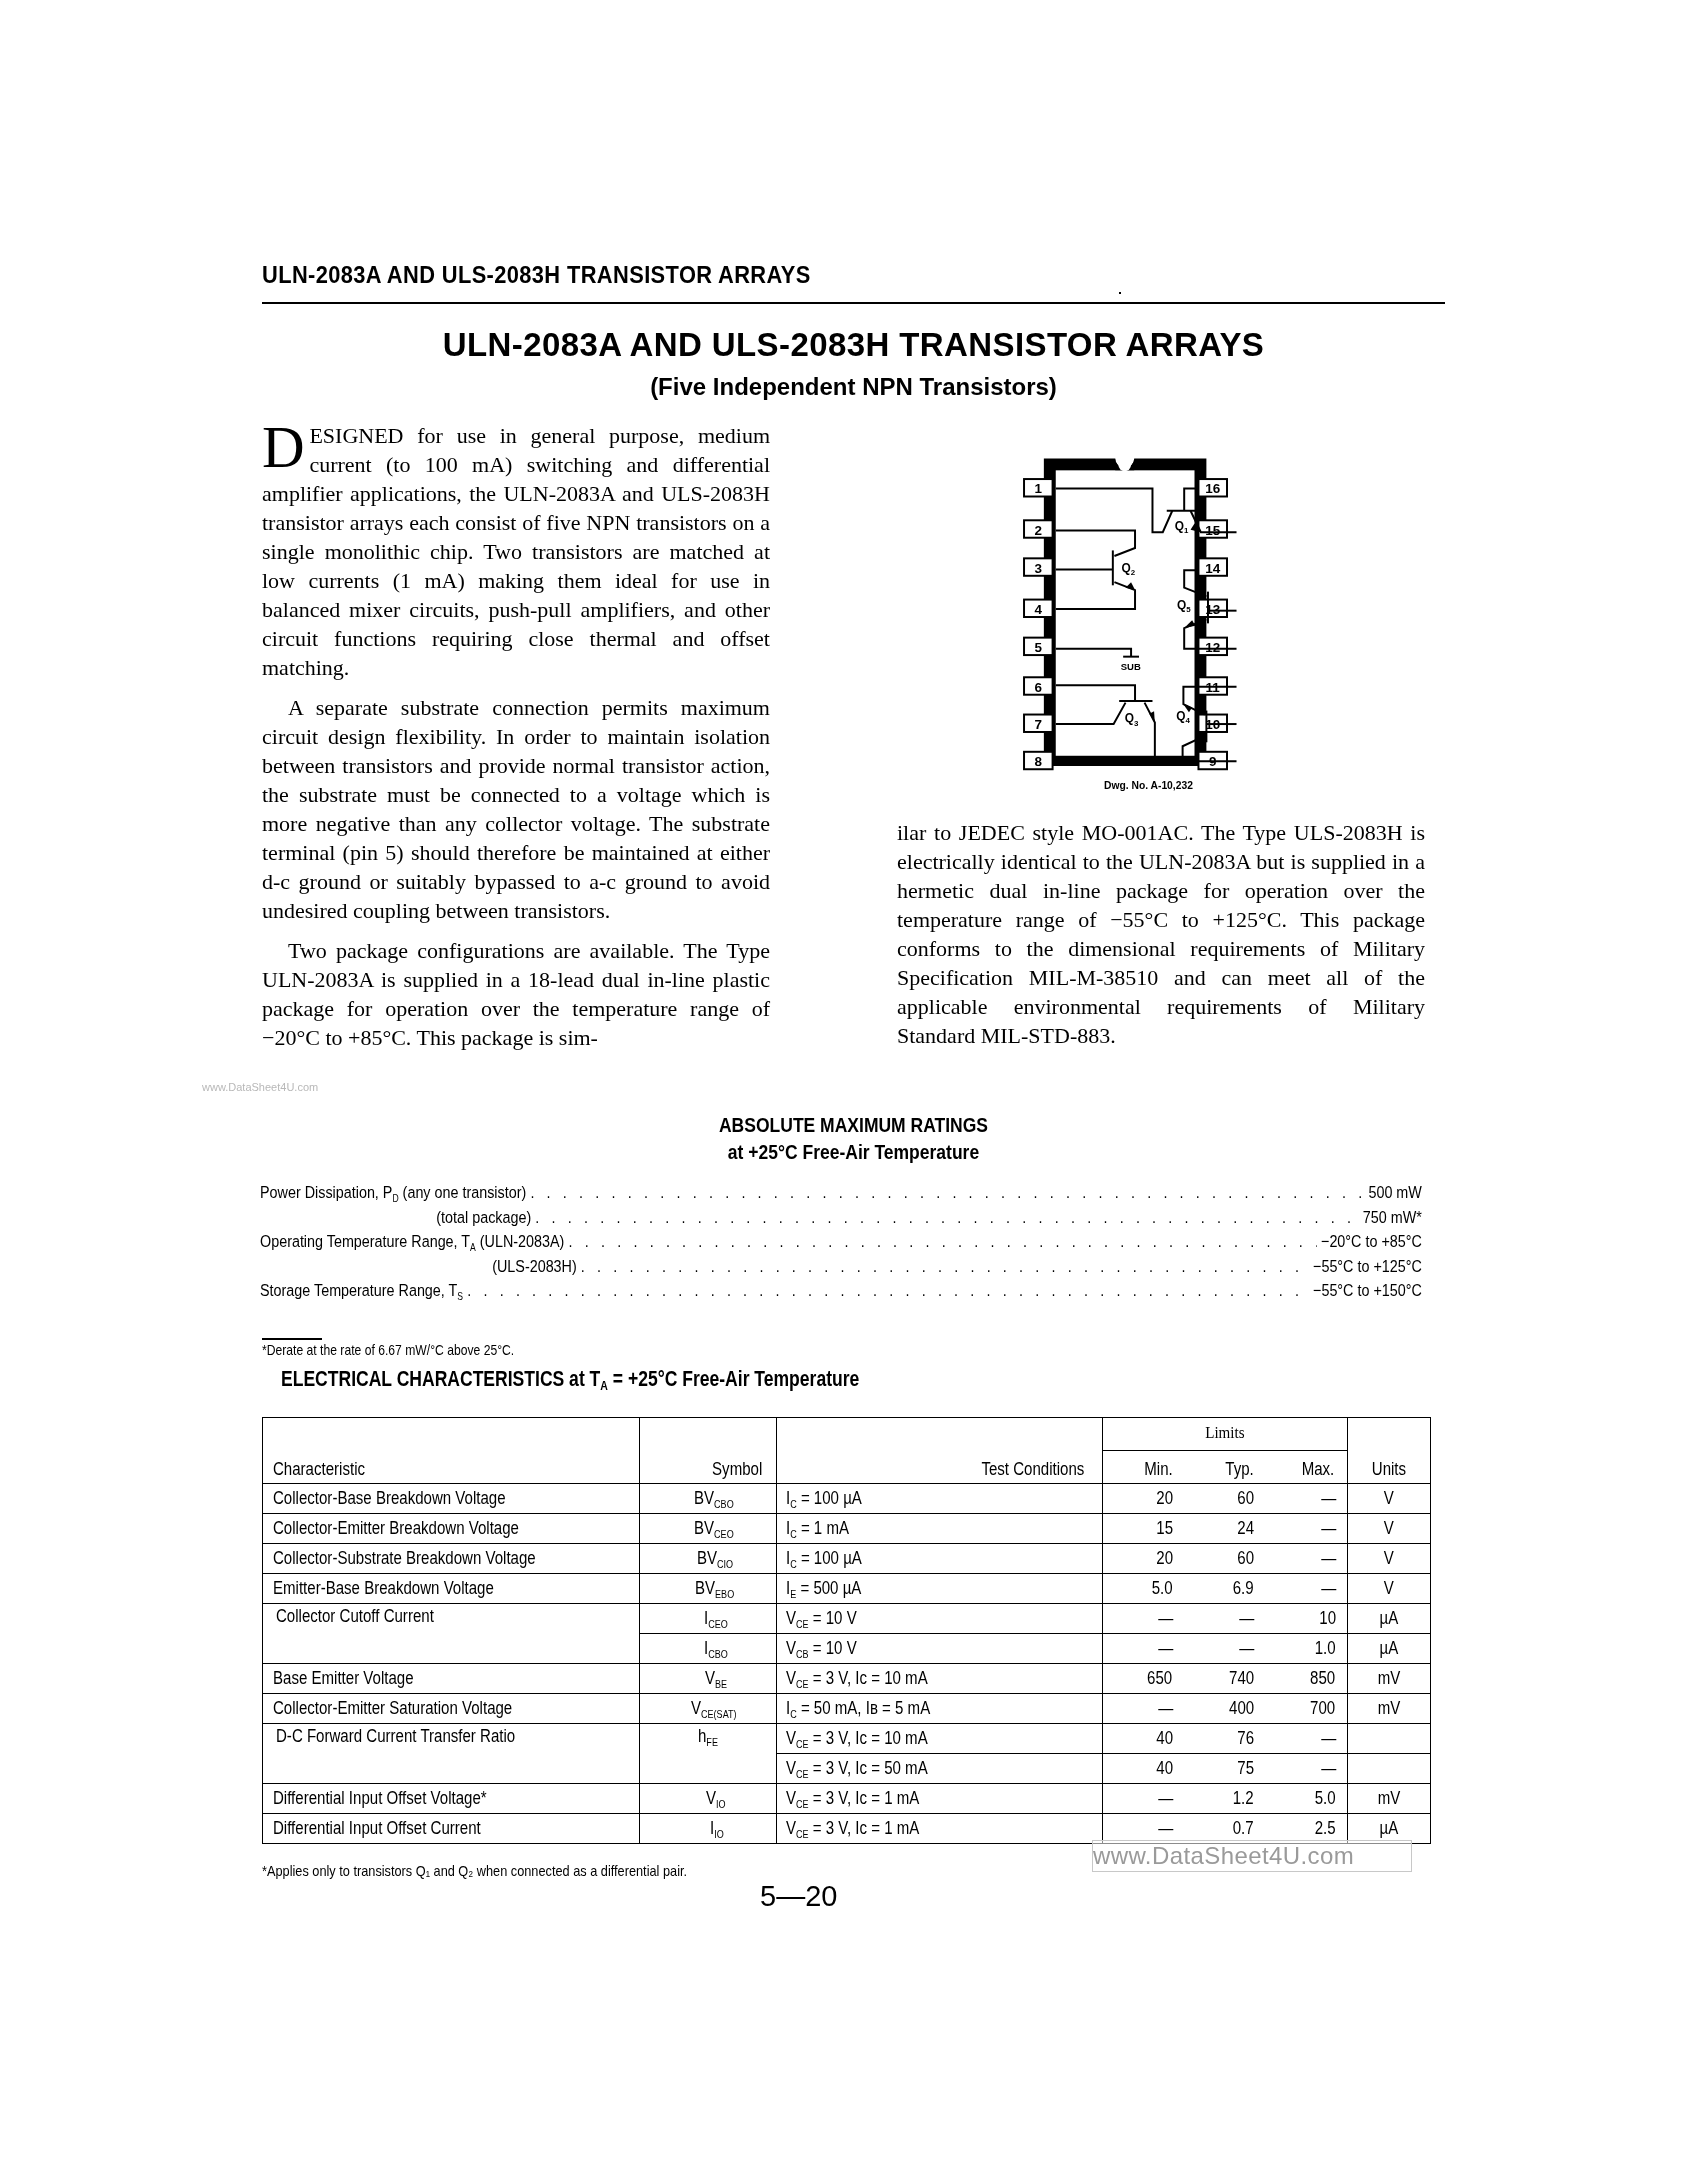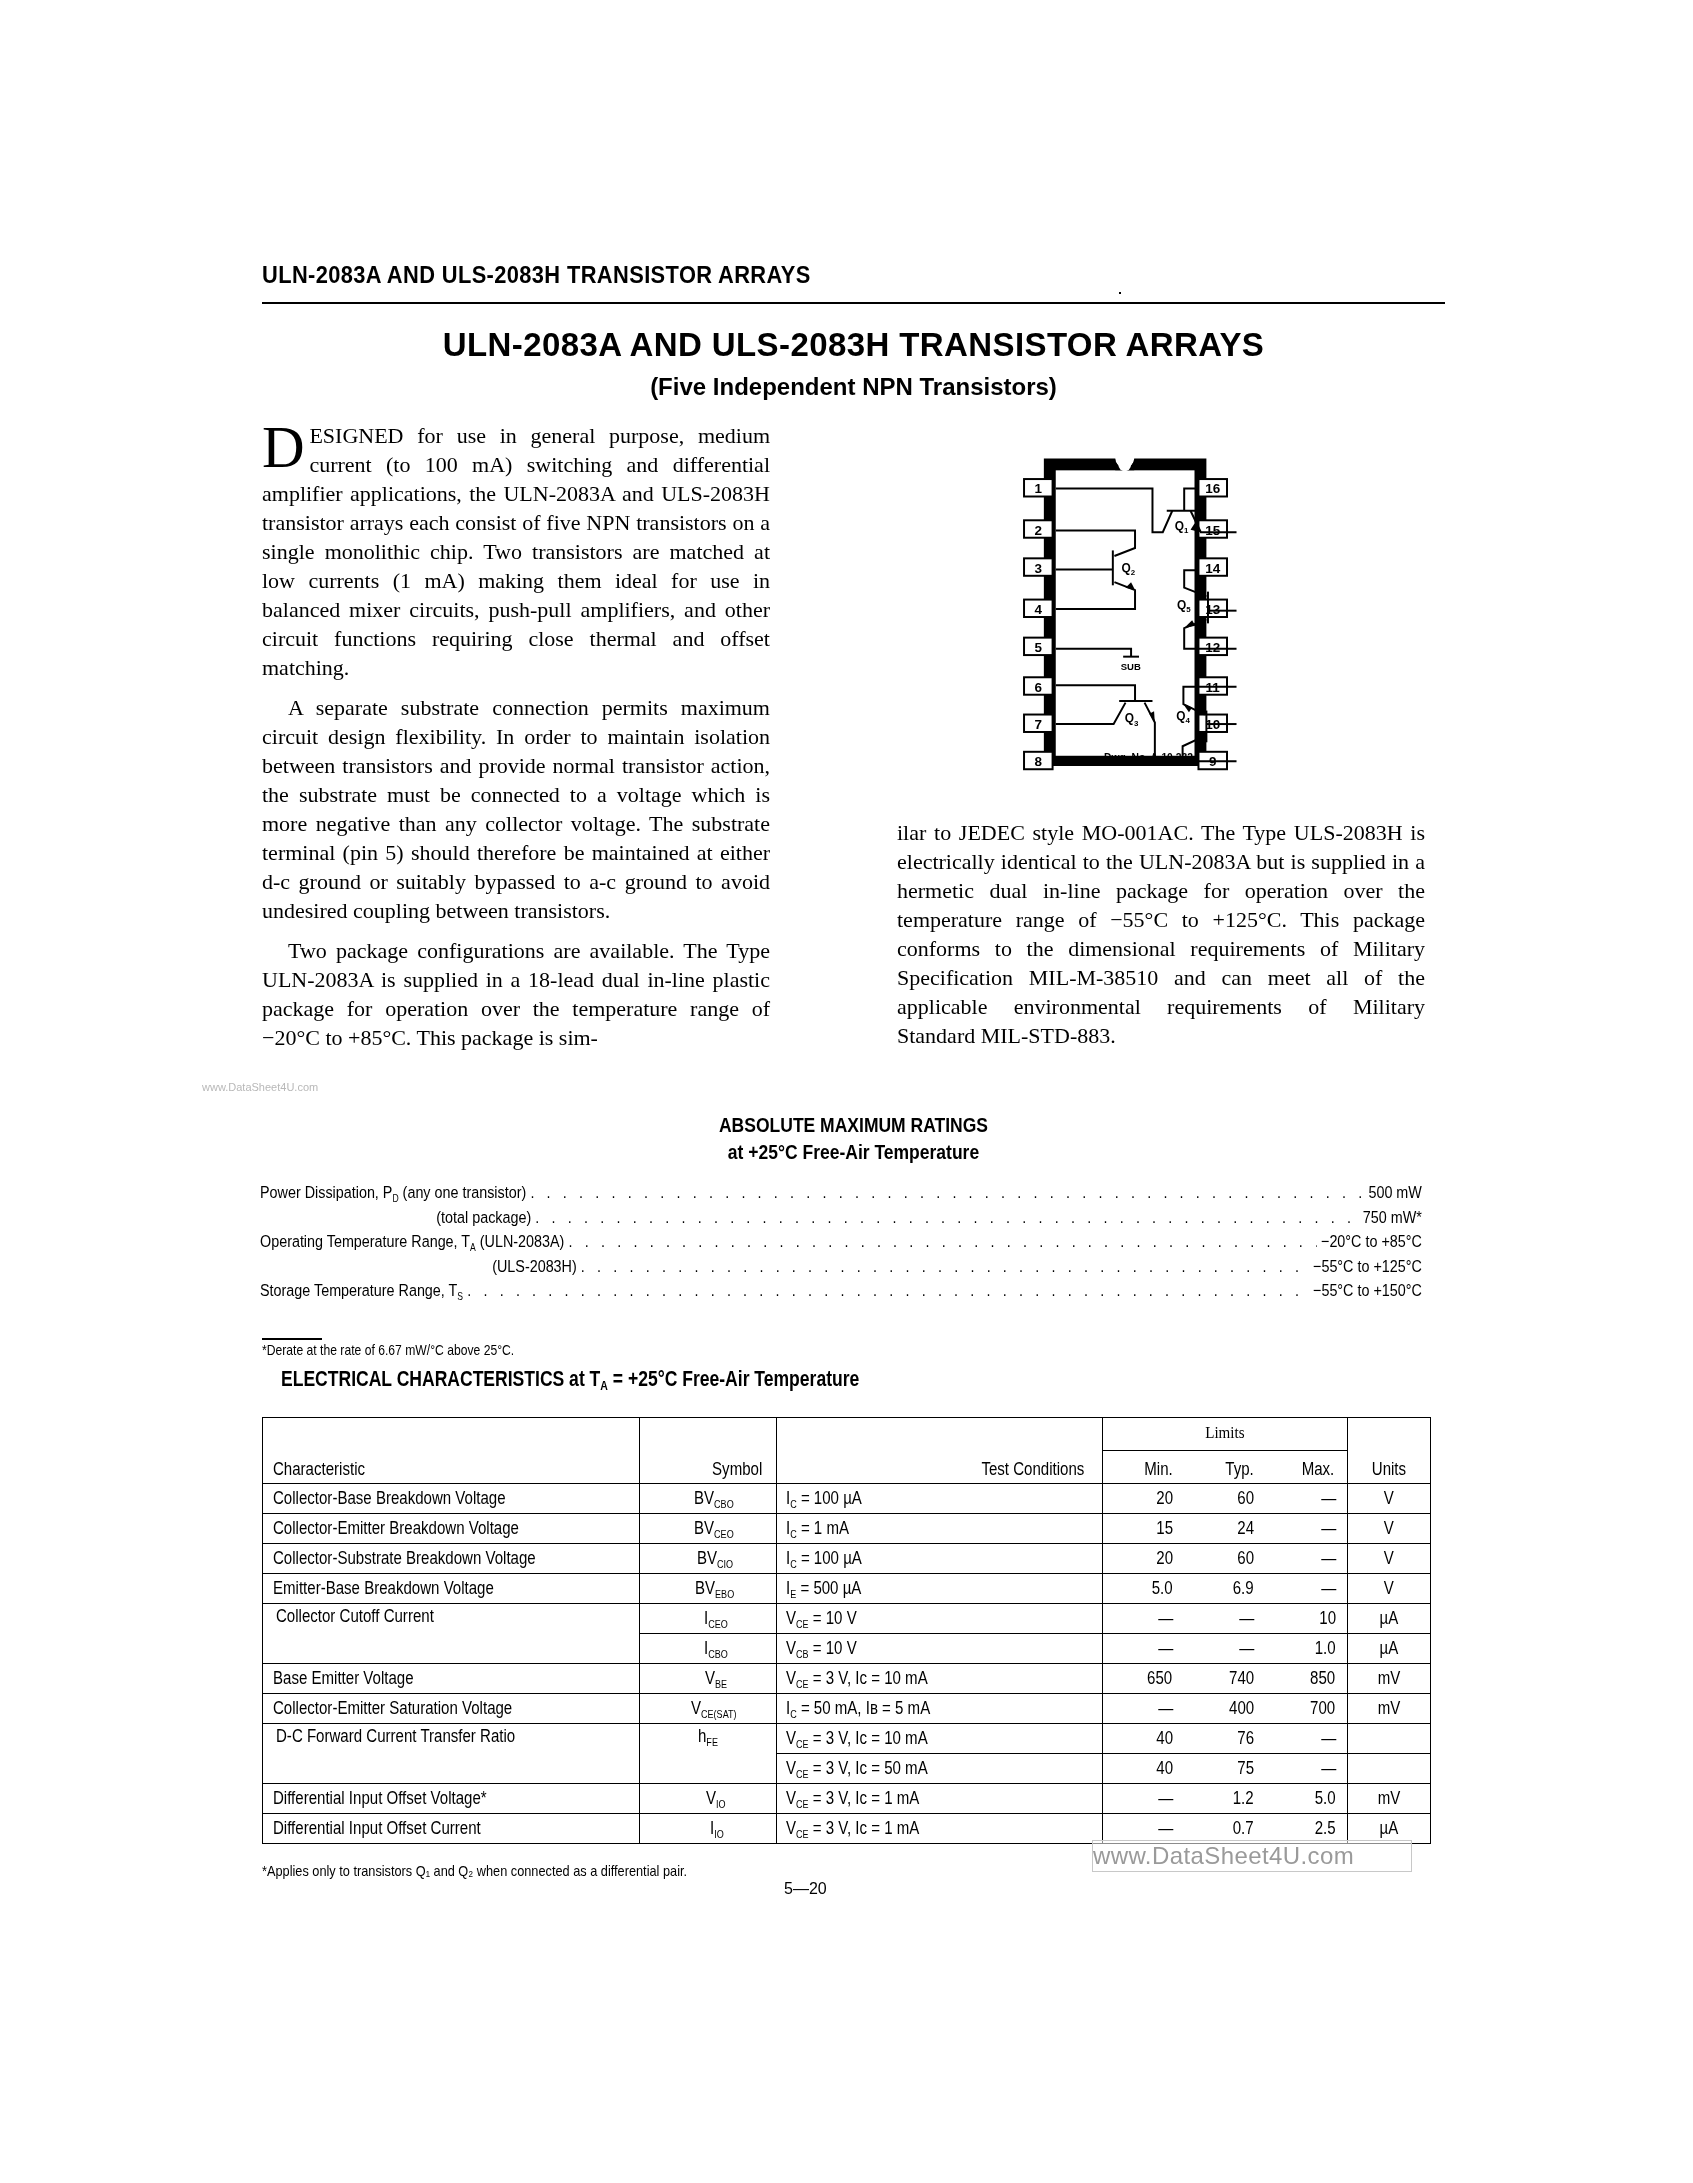--- a/index.html
+++ b/index.html
@@ -11,21 +11,21 @@
   .title1 { left:262px; width:1183px; top:326px; text-align:center; font-family:"Liberation Sans", sans-serif; font-weight:bold; font-size:33px; letter-spacing:0.4px; }
   .title2 { left:262px; width:1183px; top:373px; text-align:center; font-family:"Liberation Sans", sans-serif; font-weight:bold; font-size:24px; }
   .col { font-size:22px; line-height:29px; text-align:justify; }
   .col p { margin:0 0 11px 0; text-indent:26px; }
   .col p.first { text-indent:0; }
   .dropcap { float:left; font-size:59px; line-height:49px; margin:1.6px 4.8px 0 0; }
   .left-col { left:262px; top:421px; width:508px; }
   .right-col { left:897px; top:818px; width:528px; }
   .right-col p { text-indent:0; }
   .diagram { left:1016px; top:441px; width:246px; height:333px; }
-  .dwg-no { left:1104px; top:752px; font-family:"Liberation Sans", sans-serif; font-size:10.3px; font-weight:bold; }
+  .dwg-no { left:1104px; top:780px; font-family:"Liberation Sans", sans-serif; font-size:10.3px; font-weight:bold; }
   .watermark-left { left:202px; top:1081px; font-family:"Liberation Sans", sans-serif; font-size:11px; color:#b8b8b8; }
   .ratings-title { left:262px; width:1183px; top:1111px; text-align:center; font-family:"Liberation Sans", sans-serif; font-weight:bold; font-size:20.6px; transform:scaleX(0.85); transform-origin:center; line-height:27px; }
   .ratings { left:260px; top:1183px; width:1162px; font-family:"Liberation Sans", sans-serif; font-size:16.7px; }
   .rating-row { position:relative; height:24.6px; display:flex; align-items:baseline; transform:scaleX(0.86); transform-origin:left; width:1351px; }
   .rating-row .label { white-space:pre; }
   .rating-row .dots { flex:1; overflow:hidden; white-space:nowrap; letter-spacing:4.8px; margin:0 4.8px; }
   .rating-row .val { white-space:nowrap; }
   .derate-rule { left:262px; top:1338px; width:60px; height:1.6px; background:#000; }
   .derate-note { left:262px; top:1342px; font-family:"Liberation Sans", sans-serif; font-size:14.3px; transform:scaleX(0.85); transform-origin:left; }
   .ec-title { left:281px; top:1367px; font-family:"Liberation Sans", sans-serif; font-weight:bold; font-size:21.4px; transform:scaleX(0.82); transform-origin:left; white-space:nowrap; }
@@ -41,21 +41,21 @@
   table.ec th.c-cond { text-align:right; }
   table.ec td.inner { border-left:none; border-right:none; }
   table.ec td.inner-first { border-right:none; }
   table.ec td.inner-last { border-left:none; }
   table.ec td.span-cell { vertical-align:top; padding-top:1.6px;padding-left:13px; }
   .txt { display:inline-block; transform:scaleX(0.86); transform-origin:left; white-space:nowrap; }
   .txtc { display:inline-block; transform:scaleX(0.86); transform-origin:center; white-space:nowrap; }
   sub { font-size:60%; vertical-align:-0.35em; }
   .wm-table { left:1092px; top:1840px; width:318px; height:30px; font-family:"Liberation Sans", sans-serif; font-size:24px; color:#9a9a9a; background:rgba(255,255,255,0.55); border:0.8px solid #c8c8c8; line-height:30px; letter-spacing:0.4px; }
   .footnote { left:262px; top:1862px; font-family:"Liberation Sans", sans-serif; font-size:15px; transform:scaleX(0.85); transform-origin:left; white-space:nowrap; }
-  .page-num { left:784px; top:1880px; font-family:"Liberation Sans", sans-serif; font-size:16px; }
+  .page-num { left:760px; top:1880px; font-family:"Liberation Sans", sans-serif; font-size:29px; }
 </style>
 </head>
 <body>
 
 <div class="abs running-header">ULN-2083A AND ULS-2083H TRANSISTOR ARRAYS</div>
 <div class="abs rule"></div>
 <div class="abs rule-dot"></div>
 
 <div class="abs title1">ULN-2083A AND ULS-2083H TRANSISTOR ARRAYS</div>
 <div class="abs title2">(Five Independent NPN Transistors)</div>

